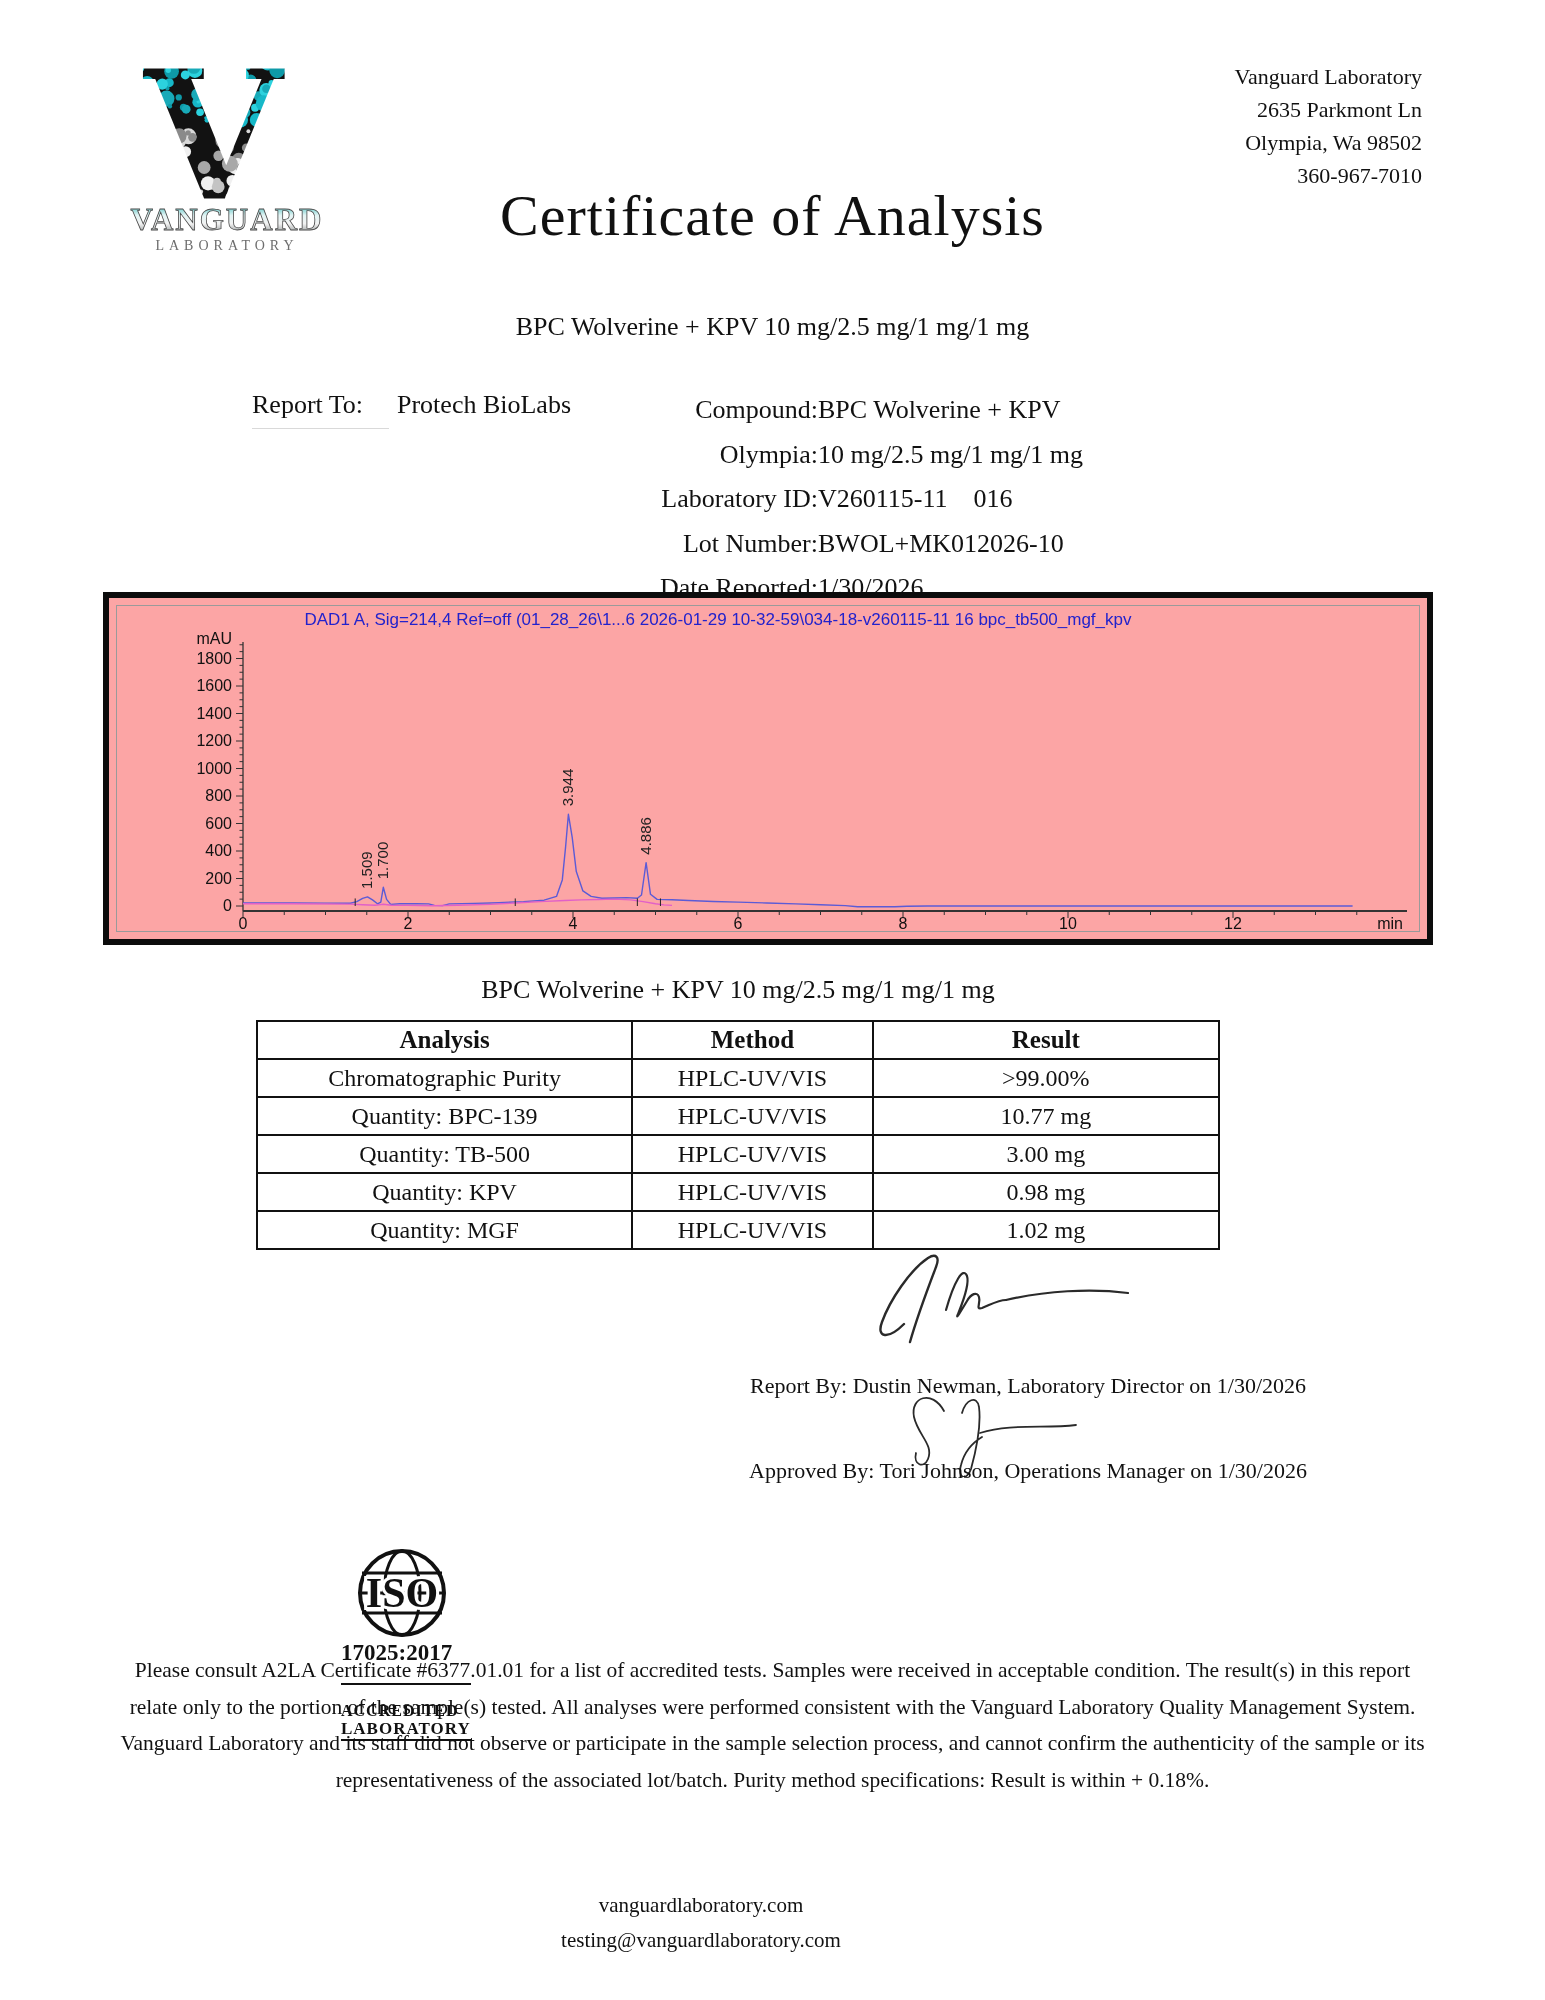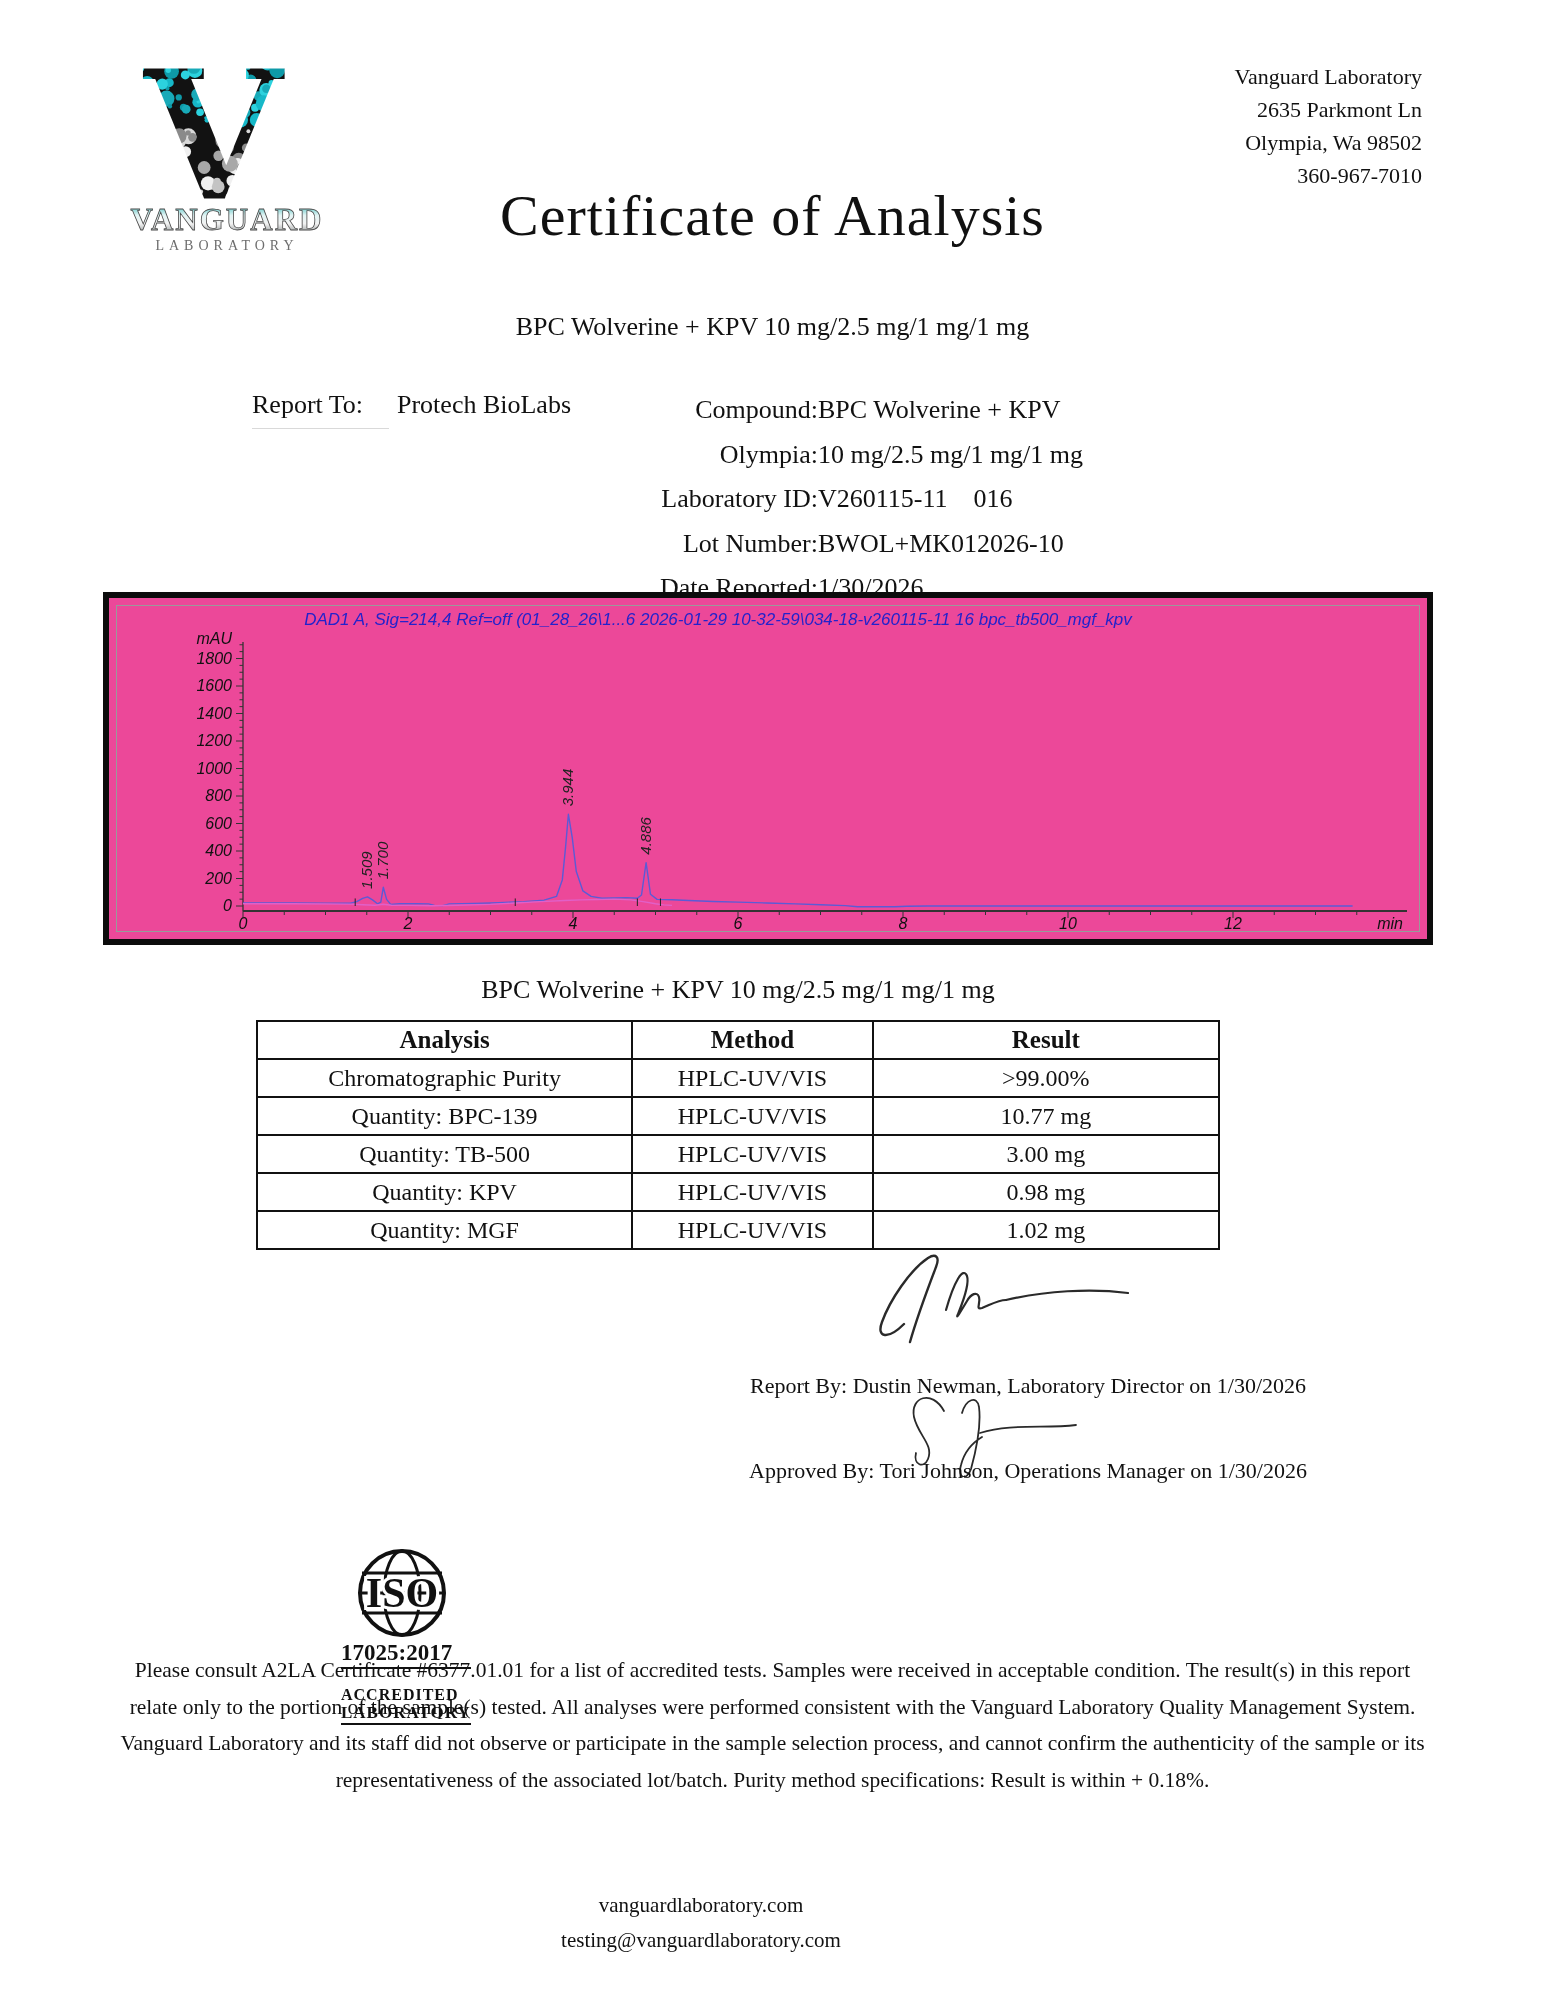--- a/index.html
+++ b/index.html
@@ -12,40 +12,40 @@
   .title{left:0;width:1545px;top:182px;text-align:center;font-size:58px;letter-spacing:1px;}
   .subtitle{left:0;width:1545px;top:312px;text-align:center;font-size:26px;}
   
   .report-to{left:252px;top:390px;font-size:26px;}
   .report-to .lbl{display:inline-block;border-bottom:1px solid #d9d9d9;padding-bottom:8px;padding-right:26px;}
   .report-to .val{position:absolute;left:145px;top:0;white-space:nowrap;}
   .info{left:632px;top:388px;font-size:26px;display:grid;grid-template-columns:186px auto;line-height:44.5px;}
   .info .ilbl{text-align:right;white-space:pre;}
   .info .ival{text-align:left;white-space:pre;}
   
-  .chart-outer{left:103px;top:592px;width:1330px;height:353px;border:6px solid #0c0c0c;box-sizing:border-box;background:#ec4899;font-style:italic;}
+  .chart-outer{left:103px;top:592px;width:1330px;height:353px;border:6px solid #0c0c0c;box-sizing:border-box;background:#fca5a5;}
   .chart-inner{position:absolute;left:7px;top:7px;right:7px;bottom:7px;border:1px solid #9a9a9a;}
   .chart-inner svg{display:block;}
   .at{font-family:"Liberation Sans","DejaVu Sans",sans-serif;font-size:16px;fill:#111;}
   .ct{font-family:"Liberation Sans","DejaVu Sans",sans-serif;font-size:17px;}
   .pk{font-family:"Liberation Sans","DejaVu Sans",sans-serif;font-size:15px;fill:#222;}
   
   .table-title{left:256px;width:964px;top:975px;text-align:center;font-size:26px;}
   table.results{left:256px;top:1020px;width:964px;border-collapse:collapse;position:absolute;
                 font-size:24px;table-layout:fixed;}
   table.results th,table.results td{border:2px solid #111;text-align:center;padding:3px 4px;height:30px;}
   table.results th{font-size:25px;}
   .c1{width:39%;} .c2{width:25%;} .c3{width:36%;}
   
   .signoff{left:628px;width:800px;text-align:center;font-size:22px;}
   .sig{stroke:#2a2a2a;fill:none;stroke-linecap:round;}
   
   .iso{left:333px;top:1545px;display:flex;align-items:center;flex-direction:column;}
   .iso-text{margin-left:8px;font-weight:bold;line-height:1.05;}
-  .iso-line1{font-size:23px;border-bottom:2px solid #111;padding-bottom:2px;}
+  .iso-line1{font-size:23px;border-bottom:2px solid #111;padding-bottom:18px;}
   .iso-line2{font-size:16px;letter-spacing:1px;padding-top:18px;}
   .iso-line3{font-size:17px;letter-spacing:1px;border-bottom:2px solid #111;padding-bottom:1px;}
   
   .disclaimer{left:115px;width:1315px;top:1652px;text-align:center;font-size:21.5px;line-height:36.5px;}
   .footer{left:0;width:1402px;top:1888px;text-align:center;font-size:21px;line-height:35px;}
 </style>
 </head>
 <body>
 
 <div class="page">

